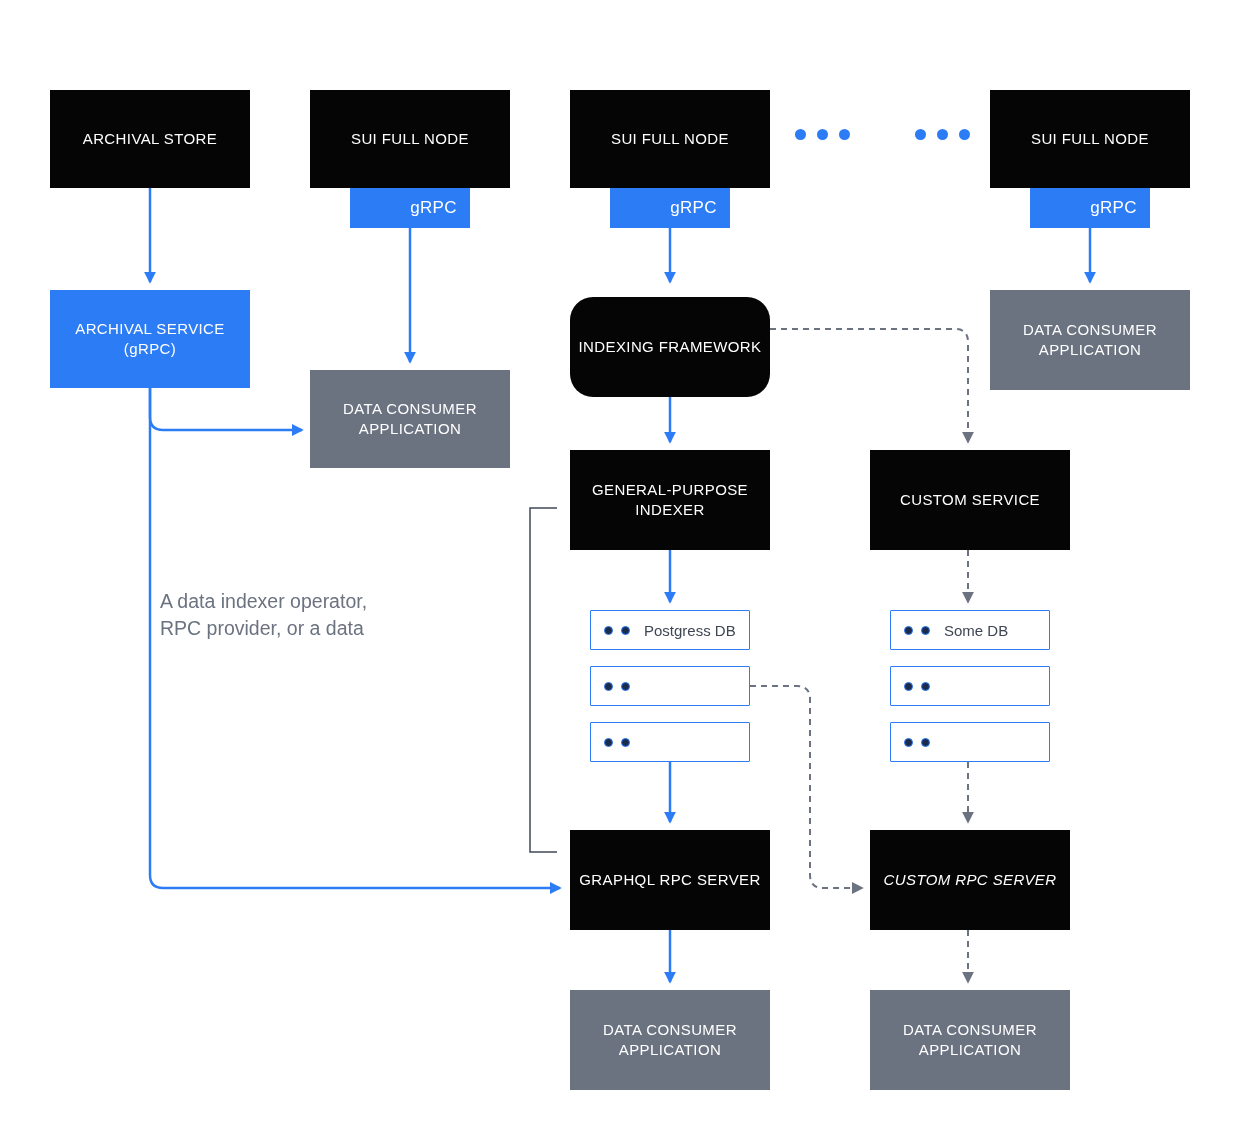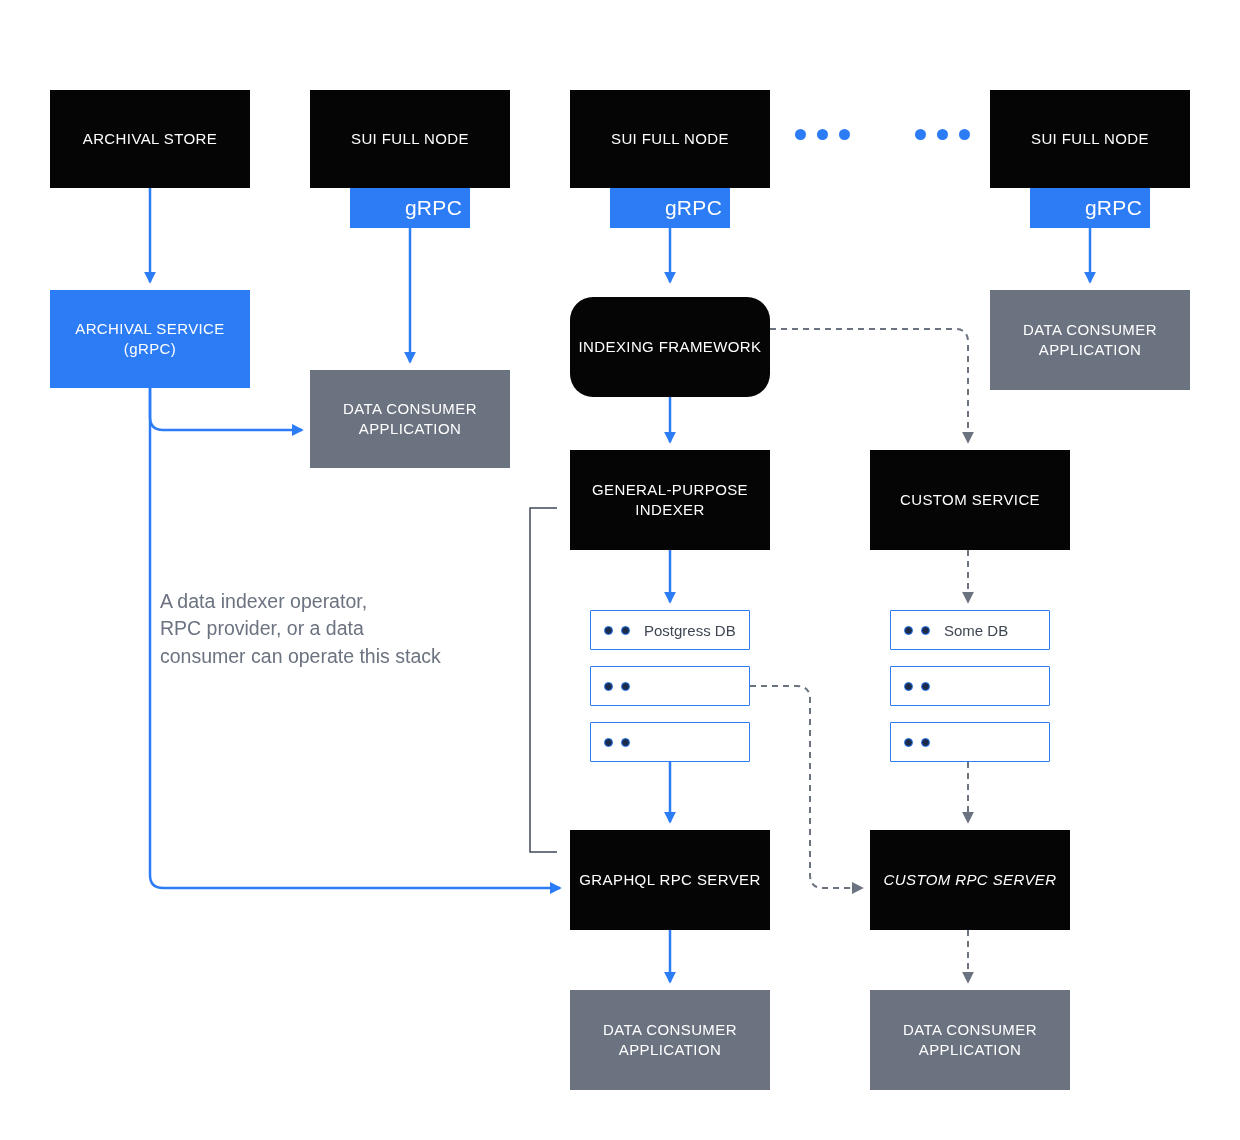--- a/index.html
+++ b/index.html
@@ -33,21 +33,21 @@
   .box-black { background: #050505; color: #ffffff; }
   .box-blue  { background: #2C7CF6; color: #ffffff; }
   .box-gray  { background: #6B7280; color: #ffffff; }
   .tag-blue {
     position: absolute;
     background: #2C7CF6;
     color: #ffffff;
     display: flex;
     align-items: center;
     justify-content: center;
-    font-size: 21px;
+    font-size: 17px;
     font-weight: 500;
     letter-spacing: 0.3px;
     padding-left: 47px;
   }
   .db-row {
     position: absolute;
     width: 160px;
     height: 40px;
     background: #ffffff;
     border: 1.5px solid #2C7CF6;
@@ -184,21 +184,20 @@
     <span>GENERAL-PURPOSE INDEXER</span>
   </div>
 
   <div class="node box-black" style="left:870px; top:450px; width:200px; height:100px;">
     <span>CUSTOM SERVICE</span>
   </div>
 
   <div class="annotation">
     <div>A data indexer operator,</div>
     <div>RPC provider, or a data</div>
-    <div>consumer can operate this stack</div>
   </div>
 
   <div class="db-row" style="left:590px; top:610px;">
     <div class="db-dot"></div>
     <div class="db-dot"></div>
     <span class="db-label">Postgress DB</span>
   </div>
   <div class="db-row" style="left:590px; top:666px;">
     <div class="db-dot"></div>
     <div class="db-dot"></div>

